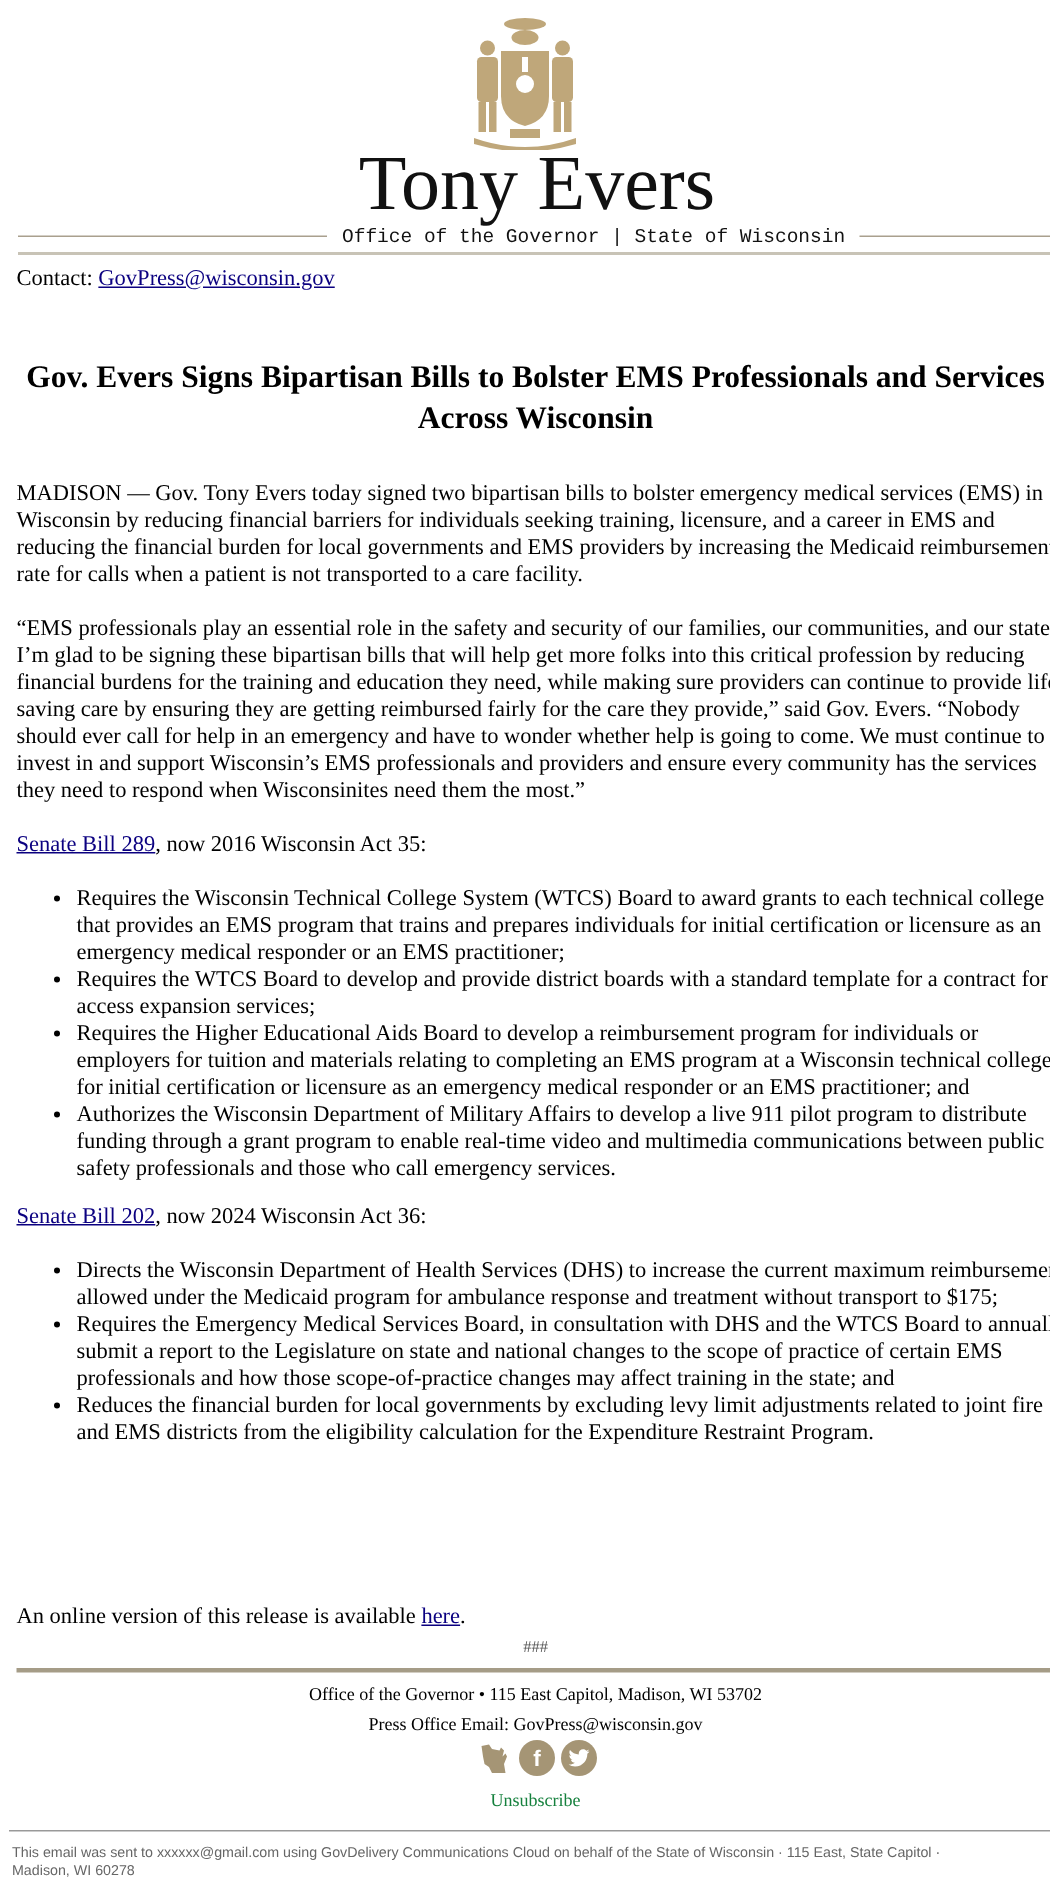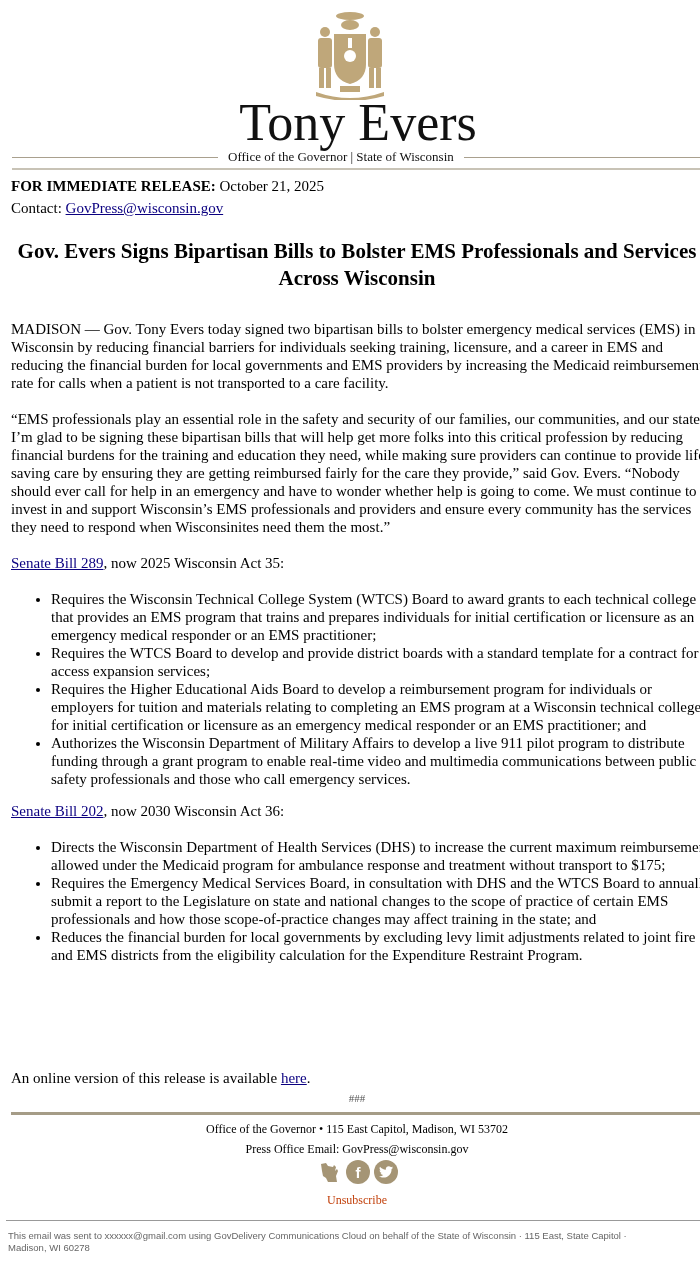--- a/index.html
+++ b/index.html
@@ -1,42 +1,42 @@
 <!DOCTYPE html>
 <html><head>
 <meta charset="utf-8">
 <style>
   html, body { margin: 0; padding: 0; background: #ffffff; }
   body { width: 700px; height: 1261px; overflow: hidden; position: relative; font-family: "Liberation Serif", serif; color: #000; }
   a { color: #1a0dab; color: #0b0080; text-decoration: underline; }
   .header { position: relative; height: 170px; }
   .seal { position: absolute; left: 310px; top: 8px; width: 80px; height: 92px; }
   .gov-name { position: absolute; left: 0; width: 700px; top: 98px; text-align: center; font-size: 52px; line-height: 50px; font-family: "Liberation Serif", serif; color: #111; padding-left: 16px; box-sizing: border-box; }
-  .tagline-row { position: absolute; top: 148px; left: 12px; right: 0; height: 18px; display: flex; align-items: center; }
+  .tagline-row { position: absolute; top: 148px; left: 12px; right: 0; height: 18px; display: flex; align-items: center; font-family: Liberation Mono, monospace; }
   .tagline-line { flex: 1; height: 1px; background: #a9a08e; }
   .tagline { padding: 0 10px; font-size: 13px; white-space: nowrap; color: #111; }
   .header-rule { position: absolute; top: 168px; left: 12px; right: 0; height: 2px; background: #c8c3b6; }
   .release { position: absolute; top: 175px; left: 11px; font-size: 15px; line-height: 22px; }
   .release b { font-weight: bold; }
   .headline { position: absolute; top: 238px; left: 0; width: 714px; text-align: center; font-weight: bold; font-size: 21px; line-height: 27px; }
   .body { position: absolute; top: 320px; left: 11px; width: 700px; font-size: 15px; line-height: 18px; }
   .body p { margin: 0 0 18px 0; }
   .body ul { margin: 0 0 14px 0; padding-left: 40px; }
   .body li { margin: 0; }
   .bill-line { margin: 0 0 18px 0; }
   .online { position: absolute; top: 1069px; left: 11px; font-size: 15px; line-height: 18px; }
   .hashes { position: absolute; top: 1092px; left: 0; width: 714px; text-align: center; font-size: 11px; color: #555; }
   .footer-rule { position: absolute; top: 1112px; left: 11px; right: 0; height: 3px; background: #a59c87; }
   .footer-addr { position: absolute; top: 1121px; left: 0; width: 714px; text-align: center; font-size: 12px; line-height: 16px; }
   .footer-email { position: absolute; top: 1141px; left: 0; width: 714px; text-align: center; font-size: 12px; line-height: 16px; }
   .social { position: absolute; top: 1160px; left: 318px; display: flex; gap: 4px; }
   .social .ic { width: 24px; height: 24px; border-radius: 50%; background: #a59575; color: #fff; display: flex; align-items: center; justify-content: center; font-family: "Liberation Sans", sans-serif; font-weight: bold; font-size: 15px; }
   .social .wi { width: 24px; height: 24px; }
   .unsub { position: absolute; top: 1193px; left: 0; width: 714px; text-align: center; font-size: 12px; }
-  .unsub a { color: #c2410c; text-decoration: none; }
+  .unsub a { color: #15803d; text-decoration: none; }
   .bottom-rule { position: absolute; top: 1220px; left: 6px; right: 0; height: 1px; background: #999; }
   .disclaimer { position: absolute; top: 1230px; left: 8px; width: 640px; font-family: "Liberation Sans", sans-serif; font-size: 9.5px; line-height: 12px; color: #666; }
 </style>
 </head>
 <body>
 
 <div class="header">
   <svg class="seal" viewBox="0 0 80 92">
     <g fill="#bfa77a">
       <ellipse cx="40" cy="8" rx="14" ry="4"></ellipse>
@@ -62,47 +62,43 @@
   <div class="tagline-row">
     <div class="tagline-line" style="flex:0 0 206px;"></div>
     <div class="tagline">Office of the Governor | State of Wisconsin</div>
     <div class="tagline-line"></div>
   </div>
   <div class="header-rule"></div>
 </div>
 
 <div class="release">
   <div>
-    <b>FOR IMMEDIATE RELEASE:</b>
-    <span>October 21, 2025</span>
-  </div>
-  <div>
     <span>Contact:</span>
     <a href="#">GovPress@wisconsin.gov</a>
   </div>
 </div>
 
 <div class="headline">Gov. Evers Signs Bipartisan Bills to Bolster EMS Professionals and Services Across Wisconsin</div>
 
 <div class="body">
   <p>MADISON — Gov. Tony Evers today signed two bipartisan bills to bolster emergency medical services (EMS) in Wisconsin by reducing financial barriers for individuals seeking training, licensure, and a career in EMS and reducing the financial burden for local governments and EMS providers by increasing the Medicaid reimbursement rate for calls when a patient is not transported to a care facility.</p>
   <p>“EMS professionals play an essential role in the safety and security of our families, our communities, and our state. I’m glad to be signing these bipartisan bills that will help get more folks into this critical profession by reducing financial burdens for the training and education they need, while making sure providers can continue to provide life-saving care by ensuring they are getting reimbursed fairly for the care they provide,” said Gov. Evers. “Nobody should ever call for help in an emergency and have to wonder whether help is going to come. We must continue to invest in and support Wisconsin’s EMS professionals and providers and ensure every community has the services they need to respond when Wisconsinites need them the most.”</p>
 
   <div class="bill-line">
-    <a href="#">Senate Bill 289</a><span>, now 2025 Wisconsin Act 35:</span>
+    <a href="#">Senate Bill 289</a><span>, now 2016 Wisconsin Act 35:</span>
   </div>
   <ul>
     <li>Requires the Wisconsin Technical College System (WTCS) Board to award grants to each technical college that provides an EMS program that trains and prepares individuals for initial certification or licensure as an emergency medical responder or an EMS practitioner;</li>
     <li>Requires the WTCS Board to develop and provide district boards with a standard template for a contract for access expansion services;</li>
     <li>Requires the Higher Educational Aids Board to develop a reimbursement program for individuals or employers for tuition and materials relating to completing an EMS program at a Wisconsin technical college for initial certification or licensure as an emergency medical responder or an EMS practitioner; and</li>
     <li>Authorizes the Wisconsin Department of Military Affairs to develop a live 911 pilot program to distribute funding through a grant program to enable real-time video and multimedia communications between public safety professionals and those who call emergency services.</li>
   </ul>
 
   <div class="bill-line">
-    <a href="#">Senate Bill 202</a><span>, now 2030 Wisconsin Act 36:</span>
+    <a href="#">Senate Bill 202</a><span>, now 2024 Wisconsin Act 36:</span>
   </div>
   <ul>
     <li>Directs the Wisconsin Department of Health Services (DHS) to increase the current maximum reimbursement allowed under the Medicaid program for ambulance response and treatment without transport to $175;</li>
     <li>Requires the Emergency Medical Services Board, in consultation with DHS and the WTCS Board to annually submit a report to the Legislature on state and national changes to the scope of practice of certain EMS professionals and how those scope-of-practice changes may affect training in the state; and</li>
     <li>Reduces the financial burden for local governments by excluding levy limit adjustments related to joint fire and EMS districts from the eligibility calculation for the Expenditure Restraint Program.</li>
   </ul>
 </div>
 
 <div class="online">
   <span>An online version of this release is available </span><a href="#">here</a><span>.</span>

